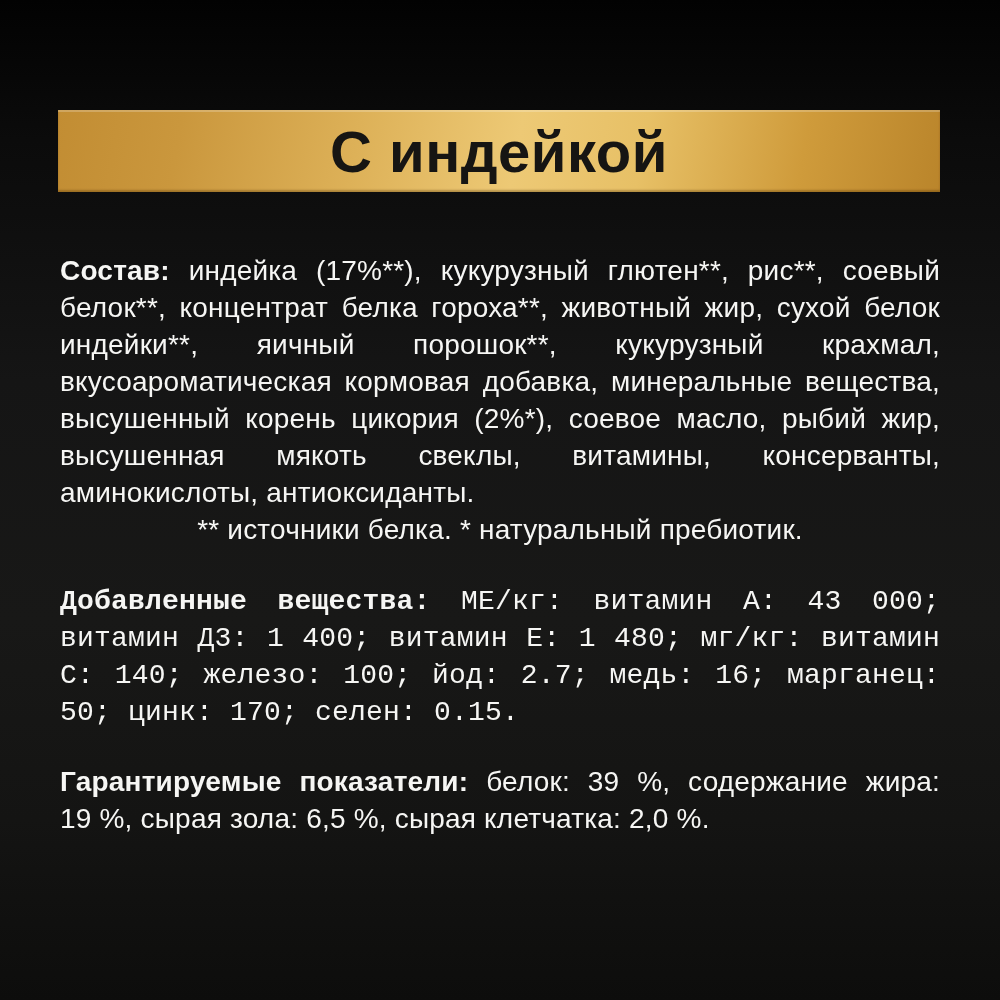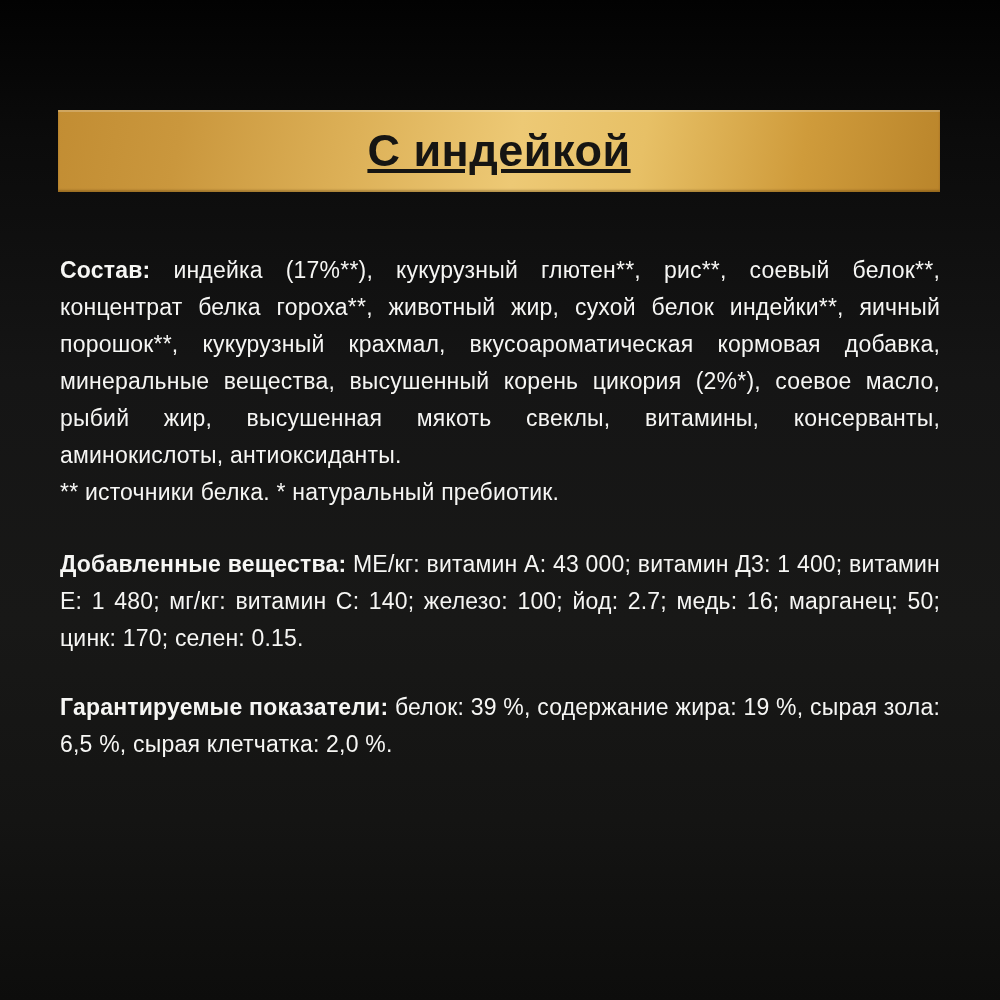--- a/index.html
+++ b/index.html
@@ -19,47 +19,46 @@
     height: 82px;
     background: linear-gradient(100deg,
       #c28d33 0%, #ca973d 14%, #ddb158 34%, #edc975 52%,
       #e7c066 66%, #cf9b3b 84%, #ba852b 100%);
     box-shadow: inset 0 2px 0 rgba(255,255,255,0.22), inset 0 -2px 2px rgba(80,50,0,0.35);
     display: flex;
     align-items: center;
     justify-content: center;
   }
   .banner-title {
-    font-size: 45px;
+    font-size: 58px;
     font-weight: 700;
     color: #161513;
     letter-spacing: 0.5px;
-    text-decoration: underline;
   }
   .content {
     position: absolute;
     left: 60px;
     top: 252px;
     width: 880px;
     color: #f6f6f4;
-    font-size: 23px;
+    font-size: 28px;
     line-height: 37px;
     letter-spacing: 0.2px;
   }
   .para {
     margin: 0;
     text-align: justify;
     text-align-last: left;
   }
   .para b { font-weight: 700; }
   .footnote {
     margin: 0;
-    text-align: left;
+    text-align: center;
   }
-  .para.additives { margin-top: 35px; }
+  .para.additives { margin-top: 35px; font-family: Liberation Mono, monospace; }
   .para.guaranteed { margin-top: 32px; }
 </style>
 </head>
 <body>
 
 <div class="screen">
 
   <div class="banner">
     <span class="banner-title">С индейкой</span>
   </div>

